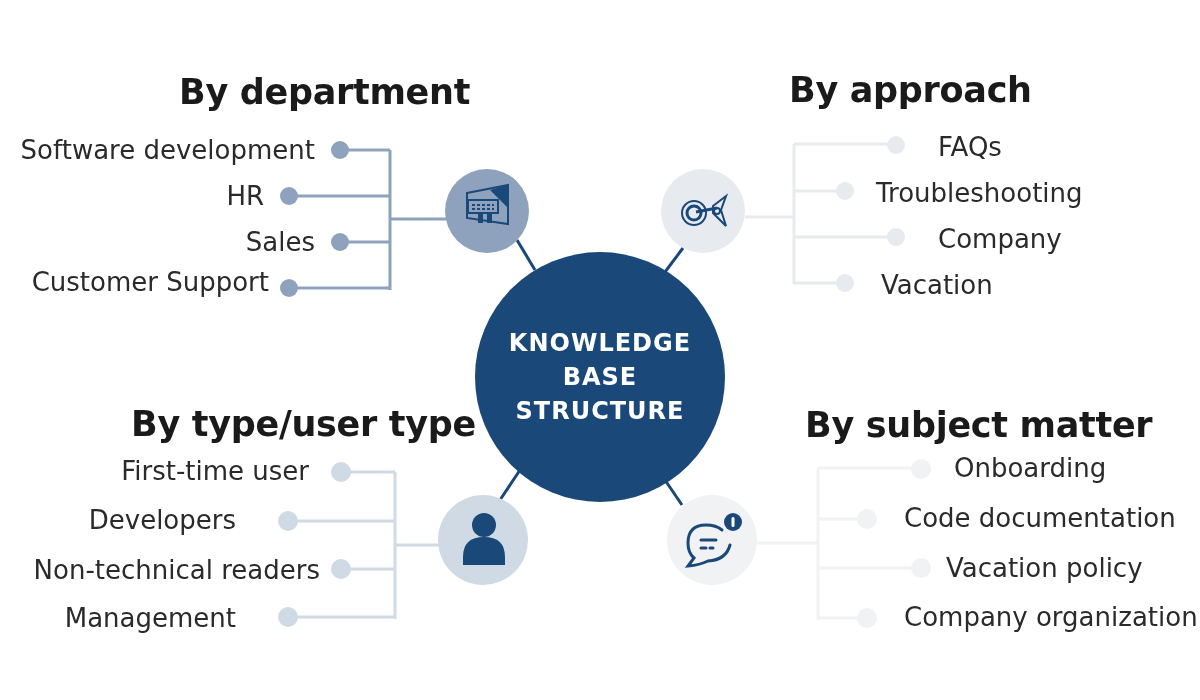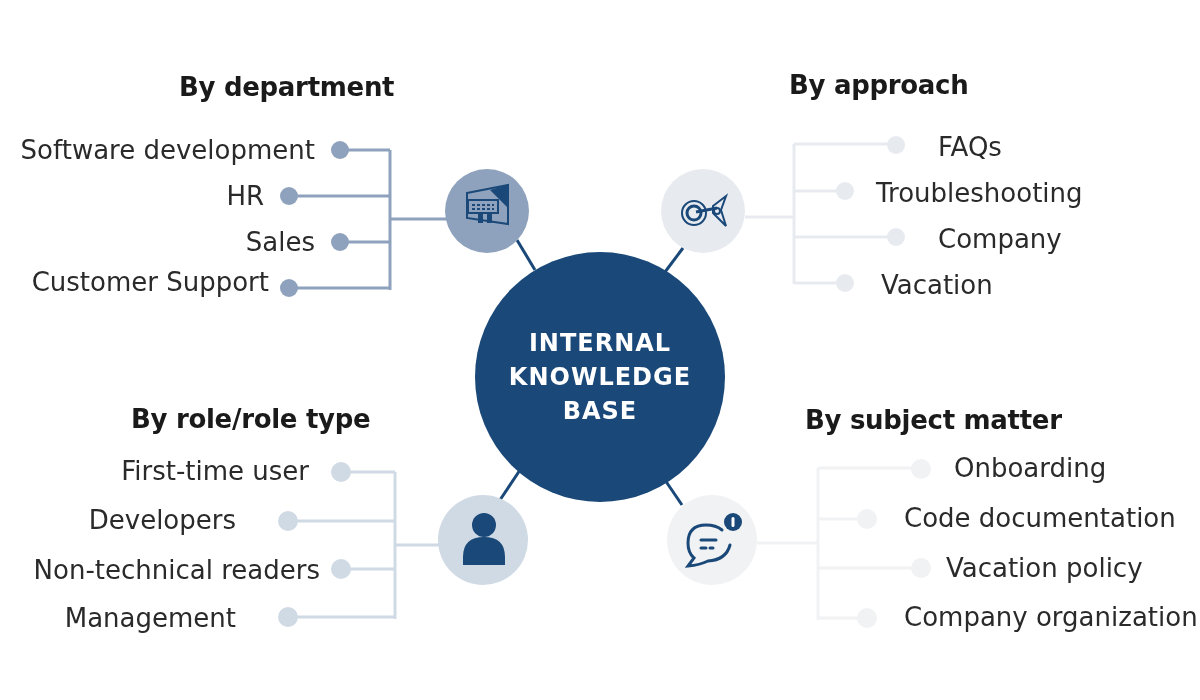--- a/index.html
+++ b/index.html
@@ -1,19 +1,19 @@
 <!DOCTYPE html>
 <html><head>
 <meta charset="utf-8">
 <style>
   html, body { margin: 0; padding: 0; background: #ffffff; }
   body { width: 1200px; height: 700px; position: relative; overflow: hidden;
          font-family: "Liberation Sans", "DejaVu Sans", sans-serif; color: #1f1f1f; }
   .heading { position: absolute; font-family: "DejaVu Sans", sans-serif; font-weight: bold;
-             font-size: 26px; color: #1a1a1a; white-space: nowrap; letter-spacing: -0.3px; }
+             font-size: 35px; color: #1a1a1a; white-space: nowrap; letter-spacing: -0.3px; }
   .label { position: absolute; font-family: "DejaVu Sans", sans-serif; font-size: 26px;
            color: #2a2a2a; white-space: nowrap; transform: translateY(-50%); }
   .label.right { text-align: right; }
   svg.lines { position: absolute; left: 0; top: 0; }
   .center-text { position: absolute; left: 475px; top: 282px; width: 250px; height: 190px;
                  display: flex; flex-direction: column; justify-content: center; align-items: center;
                  color: #ffffff; font-family: "DejaVu Sans", sans-serif; font-weight: bold;
                  font-size: 24px; line-height: 34px; letter-spacing: 1px; text-align: center; }
 </style>
 </head>
@@ -120,28 +120,28 @@
     <path d="M722,530 Q716,525 706,525 Q688,525 688,543 Q688,553 694,558 L688,566 Q700,565 708,561 Q726,560 730,545" stroke="#1a4878" stroke-width="3" fill="none" stroke-linecap="round"></path>
     <line x1="701" y1="540" x2="716" y2="540" stroke="#1a4878" stroke-width="3" stroke-linecap="round"></line>
     <line x1="701" y1="548" x2="706" y2="548" stroke="#1a4878" stroke-width="3" stroke-linecap="round"></line>
     <line x1="710" y1="548" x2="713" y2="548" stroke="#1a4878" stroke-width="3" stroke-linecap="round"></line>
     <circle cx="733" cy="522" r="9" fill="#1a4878"></circle>
     <rect x="731.5" y="517" width="3" height="10" rx="1.5" fill="#ffffff"></rect>
   </g>
 </svg>
 
 <div class="center-text">
-  <div>INTERNAL</div>
   <div>KNOWLEDGE</div>
   <div>BASE</div>
+  <div>STRUCTURE</div>
 </div>
 
 <div class="heading" style="left:179px; top:72px;">By department</div>
 <div class="heading" style="left:789px; top:70px;">By approach</div>
-<div class="heading" style="left:131px; top:404px;">By role/role type</div>
+<div class="heading" style="left:131px; top:404px;">By type/user type</div>
 <div class="heading" style="left:805px; top:405px;">By subject matter</div>
 
 <div class="label right" style="right:885px; top:150px;">Software development</div>
 <div class="label right" style="right:936px; top:196px;">HR</div>
 <div class="label right" style="right:885px; top:242px;">Sales</div>
 <div class="label right" style="right:931px; top:282px;">Customer Support</div>
 
 <div class="label" style="left:938px; top:147px;">FAQs</div>
 <div class="label" style="left:876px; top:193px;">Troubleshooting</div>
 <div class="label" style="left:938px; top:239px;">Company</div>

